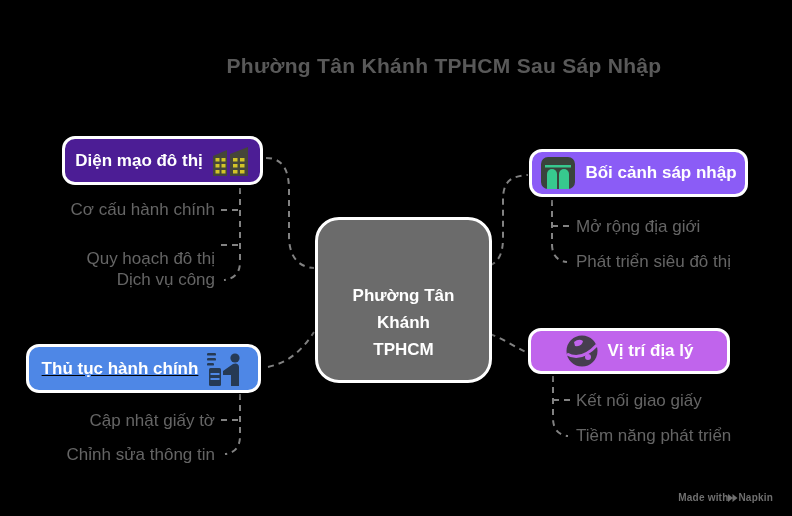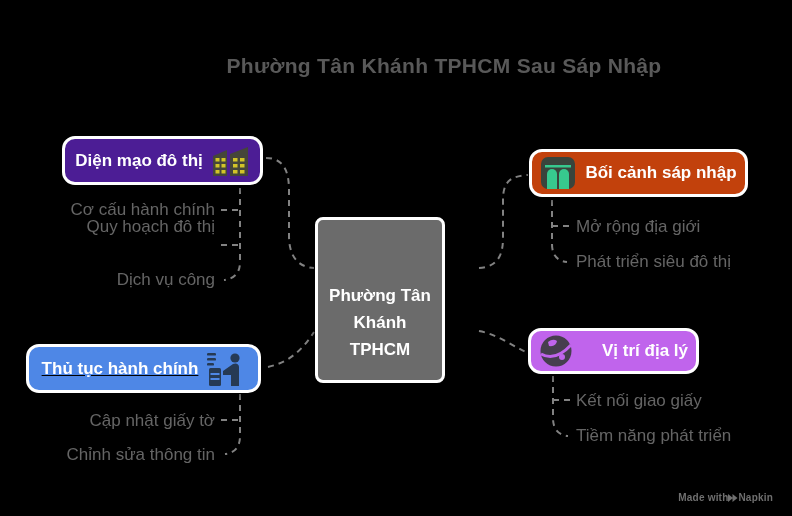--- a/index.html
+++ b/index.html
@@ -13,22 +13,22 @@
   }
   svg.connectors{position:absolute;left:0;top:0;pointer-events:none;}
   .conn{fill:none;stroke:#828282;stroke-width:2;stroke-dasharray:6 5;}
   .node{
     position:absolute;display:flex;align-items:center;justify-content:center;gap:9px;
     border:3px solid #fff;border-radius:13px;box-sizing:border-box;
     box-shadow:0 3px 8px rgba(0,0,0,.55);padding:0 8px;
   }
   .node-label{color:#fff;font-size:17px;font-weight:700;white-space:nowrap;}
   .center-node{
-    position:absolute;left:315px;top:217px;width:130px;height:166px;
-    border:3px solid #fff;border-radius:8px;box-sizing:border-box;
+    position:absolute;left:315px;top:217px;width:177px;height:166px;
+    border:3px solid #fff;border-radius:24px;box-sizing:border-box;
     display:flex;flex-direction:column;align-items:center;justify-content:flex-end;
     padding-bottom:17px;box-shadow:0 3px 10px rgba(0,0,0,.6);
   }
   .center-node span{display:block;color:#fff;font-size:17px;font-weight:700;
     line-height:27px;text-align:center;white-space:nowrap;}
   .subitem{
     position:absolute;font-size:17px;font-weight:500;color:#656565;
     line-height:22px;white-space:nowrap;
   }
   .subitem.r{text-align:center;}
@@ -86,21 +86,21 @@
             <rect x="28" y="12" width="4.5" height="3.5"></rect>
           <rect x="21" y="18" width="4.5" height="3.5"></rect>
             <rect x="28" y="18" width="4.5" height="3.5"></rect>
           <rect x="21" y="24" width="4.5" height="3.5"></rect>
             <rect x="28" y="24" width="4.5" height="3.5"></rect>
         </g>
       </svg>
     </span>
   </div>
   <div class="subitem r" style="right:577px;top:199px;">Cơ cấu hành chính</div>
-  <div class="subitem r" style="right:577px;top:216px;">Quy hoạch đô thị</div>
+  <div class="subitem r" style="right:577px;top:248px;">Quy hoạch đô thị</div>
   <div class="subitem r" style="right:577px;top:269px;">Dịch vụ công</div>
 
   <div class="node" style="left: 26px; top: 344px; width: 235px; height: 49px; background-color: rgb(78, 135, 230); text-decoration: underline;">
     <span class="node-label">Thủ tục hành chính</span>
     <span class="icon">
       <svg width="38" height="36" viewBox="0 0 38 36">
         <g fill="#263a55">
           <rect x="0" y="2" width="9" height="2.6" rx="1.2"></rect>
           <rect x="0" y="7" width="9" height="2.6" rx="1.2"></rect>
           <rect x="0" y="12" width="7" height="2.6" rx="1.2"></rect>
@@ -109,35 +109,35 @@
           <path d="M16,20 L26,13 C29,11.5 32,13 32,16 L32,35 L24,35 L24,24 L16,24 Z"></path>
         </g>
         <rect x="3.5" y="22" width="9" height="2" fill="#4e87e6"></rect>
         <rect x="3.5" y="27" width="9" height="2" fill="#4e87e6"></rect>
       </svg>
     </span>
   </div>
   <div class="subitem r" style="right:577px;top:410px;">Cập nhật giấy tờ</div>
   <div class="subitem r" style="right:577px;top:444px;">Chỉnh sửa thông tin</div>
 
-  <div class="node" style="left: 529px; top: 149px; width: 219px; height: 48px; background-color: #c2410c;">
+  <div class="node" style="left: 529px; top: 149px; width: 219px; height: 48px; background-color: #8b5cf6;">
     <span class="icon">
       <svg width="36" height="34" viewBox="0 0 36 34">
         <rect x="1" y="1" width="34" height="32" rx="7" fill="#3a443c"></rect>
         <path d="M7,33 V18 a5,5 0 0 1 10,0 V33 Z" fill="#37c98e"></path>
         <path d="M19,33 V18 a5,5 0 0 1 10,0 V33 Z" fill="#37c98e"></path>
         <rect x="5" y="9" width="26" height="2.5" fill="#37c98e"></rect>
       </svg>
     </span>
     <span class="node-label">Bối cảnh sáp nhập</span>
   </div>
   <div class="subitem" style="left:576px;top:216px;">Mở rộng địa giới</div>
   <div class="subitem" style="left:576px;top:251px;">Phát triển siêu đô thị</div>
 
-  <div class="node" style="left: 528px; top: 328px; width: 171px; height: 46px; background-color: rgb(192, 100, 236); justify-content: space-between;">
+  <div class="node" style="left: 528px; top: 328px; width: 202px; height: 46px; background-color: rgb(192, 100, 236);">
     <span class="icon">
       <svg width="34" height="34" viewBox="0 0 34 34">
         <circle cx="17" cy="17" r="15.5" fill="#463e4e"></circle>
         <path d="M2,20 Q16,28 32,11" stroke="#c064ec" stroke-width="3" fill="none"></path>
         <path d="M9,8 q5,-4 9,-1 q-1,6 -8,5 Z" fill="#c064ec"></path>
         <circle cx="23" cy="23" r="3" fill="#c064ec"></circle>
       </svg>
     </span>
     <span class="node-label">Vị trí địa lý</span>
   </div>

